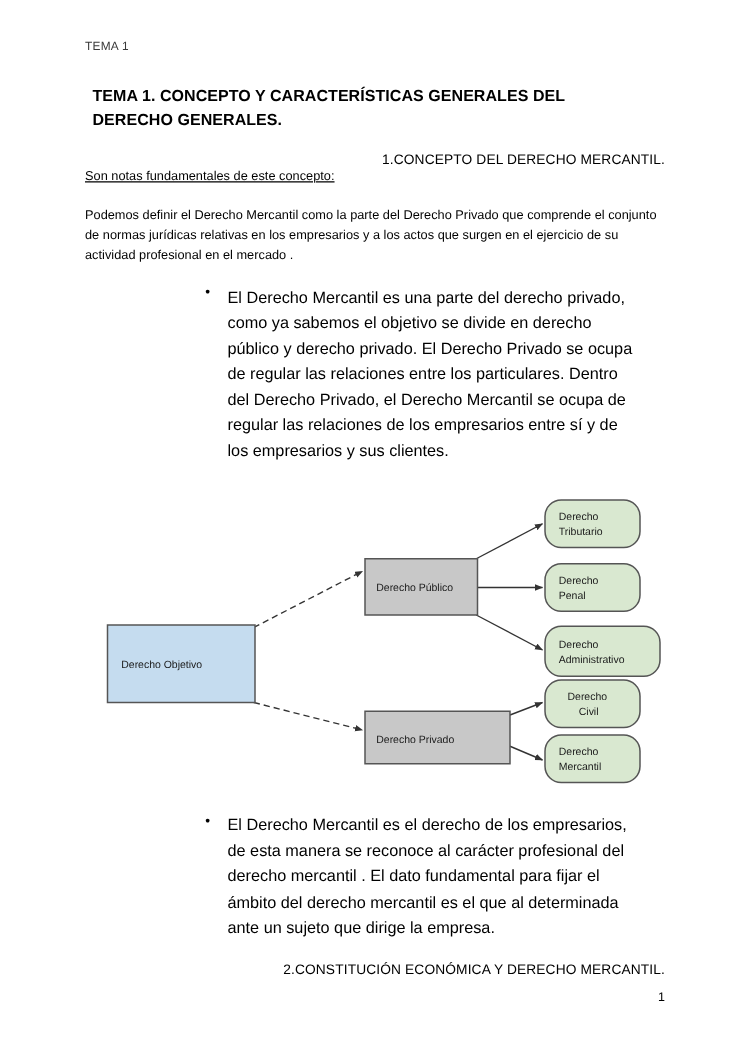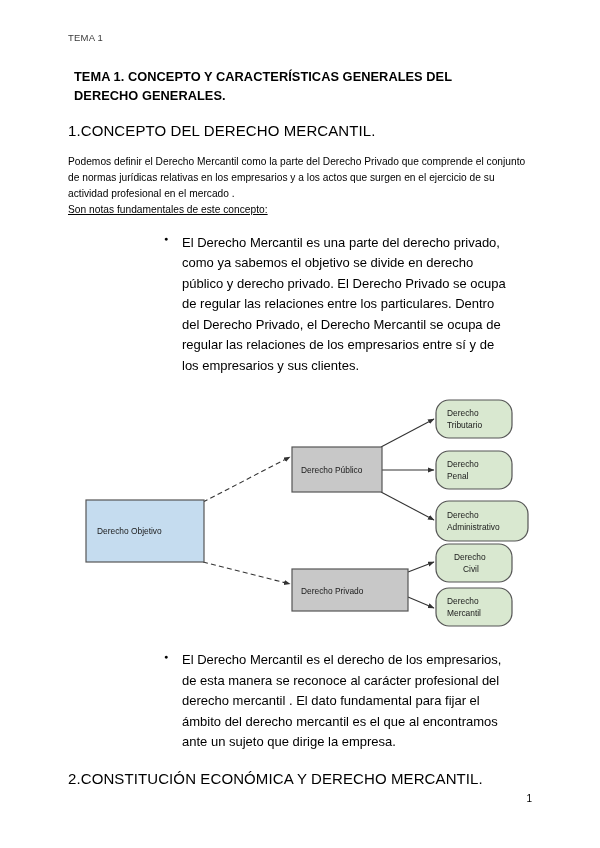--- a/index.html
+++ b/index.html
@@ -47,22 +47,22 @@
     line-height: 1.45;
     margin: 0 0 0 0;
     padding: 0 6px;
     letter-spacing: 0.05px;
   }
   .doc-title .tail {
     font-weight: bold;
   }
 
   .section-heading {
-    font-size: 15px;
-    text-align: left;
+    font-size: 11px;
+    text-align: right;
     margin: 17px 0 0 0;
     letter-spacing: 0.1px;
   }
 
   p.body-par {
     font-size: 10.2px;
     line-height: 1.58;
     margin: 15px 0 0 0;
     text-align: left;
     letter-spacing: 0.02px;
@@ -133,23 +133,23 @@
   <div class="content">
 
     <h1 class="doc-title">
       <span>TEMA 1. CONCEPTO Y CARACTERÍSTICAS GENERALES DEL</span>
       <br>
       <span>DERECHO GENERALES</span><span class="tail">.</span>
     </h1>
 
     <div class="section-heading">1.CONCEPTO DEL DERECHO MERCANTIL.</div>
 
+    <p class="body-par tight"><span class="underline-line">Son notas fundamentales de este concepto:</span></p>
+
     <p class="body-par">Podemos definir el Derecho Mercantil como la parte del Derecho Privado que comprende el conjunto de normas jurídicas relativas en los empresarios y a los actos que surgen en el ejercicio de su actividad profesional en el mercado .</p>
-
-    <p class="body-par tight"><span class="underline-line">Son notas fundamentales de este concepto:</span></p>
 
     <ul class="bullets">
       <li>El Derecho Mercantil es una parte del derecho privado, como ya sabemos el objetivo se divide en derecho público y derecho privado. El Derecho Privado se ocupa de regular las relaciones entre los particulares. Dentro del Derecho Privado, el Derecho Mercantil se ocupa de regular las relaciones de los empresarios entre sí y de los empresarios y sus clientes.</li>
     </ul>
 
 
   </div>
 
   <div class="diagram-wrap">
     <svg width="480" height="250" viewBox="0 0 480 250" xmlns="http://www.w3.org/2000/svg">
@@ -211,21 +211,21 @@
       <g>
         <rect x="368" y="196" width="76" height="38" rx="13" ry="13" fill="#d9e8d0" stroke="#555555" stroke-width="1.2"></rect>
         <text class="node-label" x="379" y="212">Derecho</text>
         <text class="node-label" x="379" y="224">Mercantil</text>
       </g>
     </svg>
   </div>
 
   <div class="content" style="top: 650px;">
     <ul class="bullets" style="margin-top:0;">
-      <li>El Derecho Mercantil es el derecho de los empresarios, de esta manera se reconoce al carácter profesional del derecho mercantil . El dato fundamental para fijar el ámbito del derecho mercantil es el que al encontramos ante un sujeto que dirige la empresa.</li>
+      <li>El Derecho Mercantil es el derecho de los empresarios, de esta manera se reconoce al carácter profesional del derecho mercantil . El dato fundamental para fijar el ámbito del derecho mercantil es el que al determinada ante un sujeto que dirige la empresa.</li>
     </ul>
 
     <div class="section-heading" style="">2.CONSTITUCIÓN ECONÓMICA Y DERECHO MERCANTIL.</div>
   </div>
 
   <div class="page-number">1</div>
 
 </div>
 
 </body></html>

